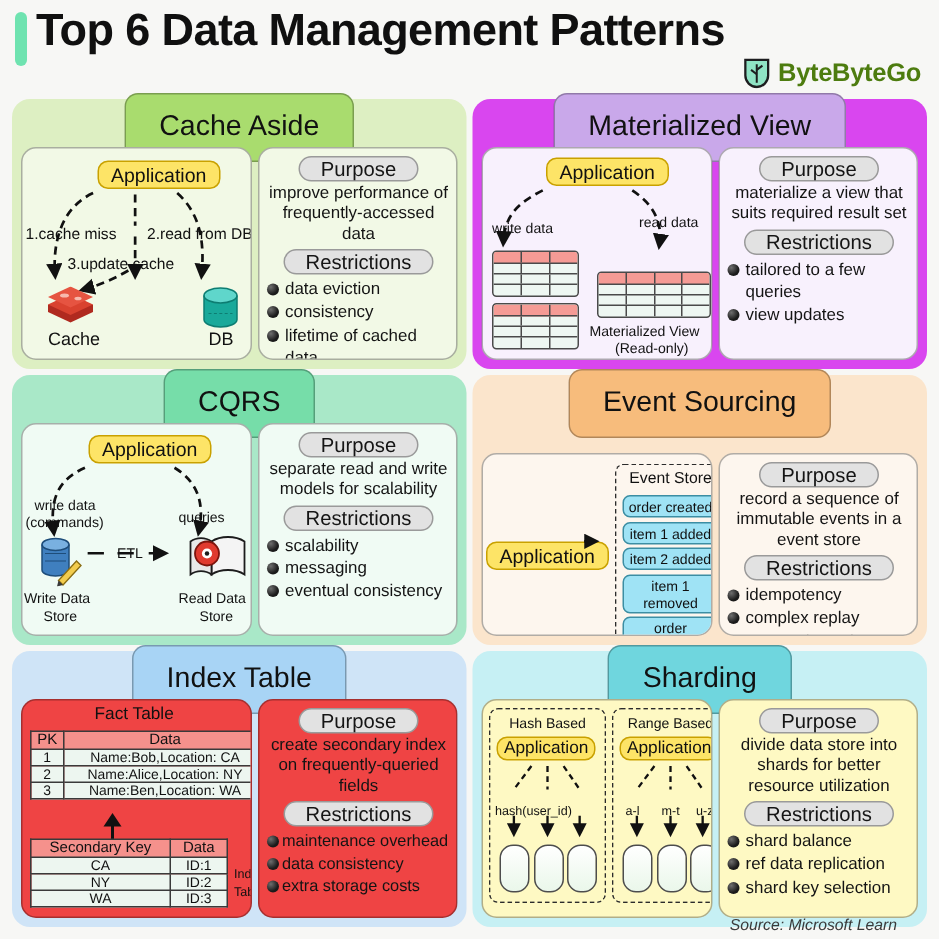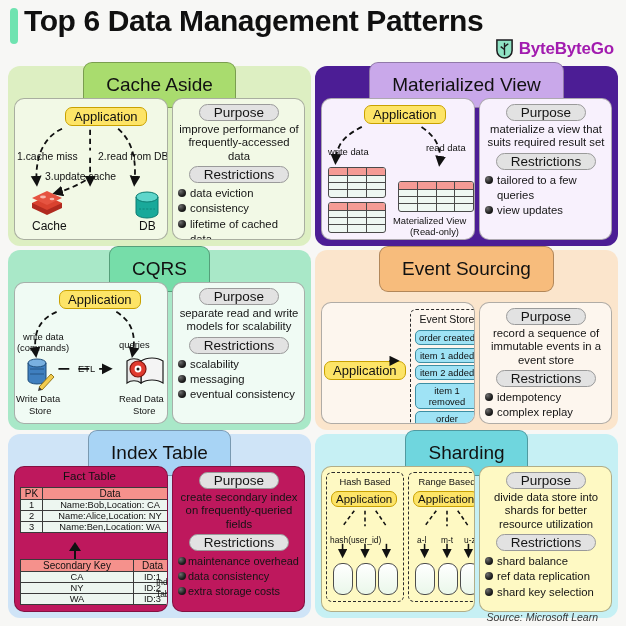--- a/index.html
+++ b/index.html
@@ -20,21 +20,21 @@
   .page-title {
     position: absolute; left: 24px; top: 4px;
     font-size: 30px; font-weight: bold; color: #101010;
     letter-spacing: -0.4px;
   }
   .brand {
     position: absolute; right: 12px; top: 38px;
     display: flex; align-items: center; gap: 5px;
   }
   .brand-logo { width: 19px; height: 21px; display: block; }
-  .brand-text { font-size: 17px; font-weight: 600; color: #a21caf; letter-spacing: -0.2px; }
+  .brand-text { font-size: 17px; font-weight: 600; color: #4d7c0f; letter-spacing: -0.2px; }
 
   
   .grid {
     position: absolute; left: 8px; top: 66px;
     width: 610px; height: 552px;
     display: grid;
     grid-template-columns: 303px 303px;
     grid-template-rows: 180px 180px 184px;
     gap: 4px;
   }
@@ -55,32 +55,32 @@
     border: 1px solid rgba(0,0,0,.30);
     position: relative; overflow: hidden;
   }
   .card.left { flex: 1.02; }
   .card.right { width: 133px; padding: 4px 4px 3px 5px; }
 
   
   .p-cache { background: #ddefc2; }
   .p-cache .panel-title { background: #a9dc6e; }
   .p-cache .card { background: #f2f9e6; }
-  .p-matview { background: #4c1d95; }
+  .p-matview { background: #d946ef; }
   .p-matview .panel-title { background: #c9a8ea; }
   .p-matview .card { background: #f8f1fd; }
   .p-cqrs { background: #a9e8c8; }
   .p-cqrs .panel-title { background: #76dda9; }
   .p-cqrs .card { background: #f0fbf4; }
   .p-event { background: #fbe5cc; gap: 20px; }
   .p-event .panel-title { background: #f7bc7c; }
   .p-event .card { background: #fdf6ee; }
   .p-index { background: #cfe4f7; }
   .p-index .panel-title { background: #a8d4f5; }
-  .p-index .card { background: #be185d; }
+  .p-index .card { background: #ef4444; }
   .p-shard { background: #c6f0f4; }
   .p-shard .panel-title { background: #6fd6de; }
   .p-shard .card { background: #fef9c3; }
 
   
   .pill {
     display: block; margin: 1px auto 2px auto; width: fit-content;
     background: #e2e2e2; border: 1px solid #9a9a9a;
     border-radius: 9px; padding: 0px 14px;
     font-size: 13.5px; color: #151515;
@@ -474,21 +474,21 @@
           <tr>
             <td>3</td>
             <td>Name:Ben,Location: WA</td>
           </tr>
         </tbody>
           </table>
         <svg style="position:absolute; left:52px; top:74px; width:16px; height:20px;" viewBox="0 0 16 20">
           <path d="M8,20 L8,9" stroke="#111" stroke-width="2"></path>
           <path d="M2,10 L8,1 L14,10 Z" fill="#111"></path>
         </svg>
-        <table class="itbl" style="left:5px; top:92px; width:152px;">
+        <table class="itbl" style="left:5px; top:92px; width:132px;">
           <tbody>
               <tr>
             <th>Secondary Key</th>
             <th style="width:38px;">Data</th>
           </tr>
           <tr>
             <td>CA</td>
             <td>ID:1</td>
           </tr>
           <tr>

